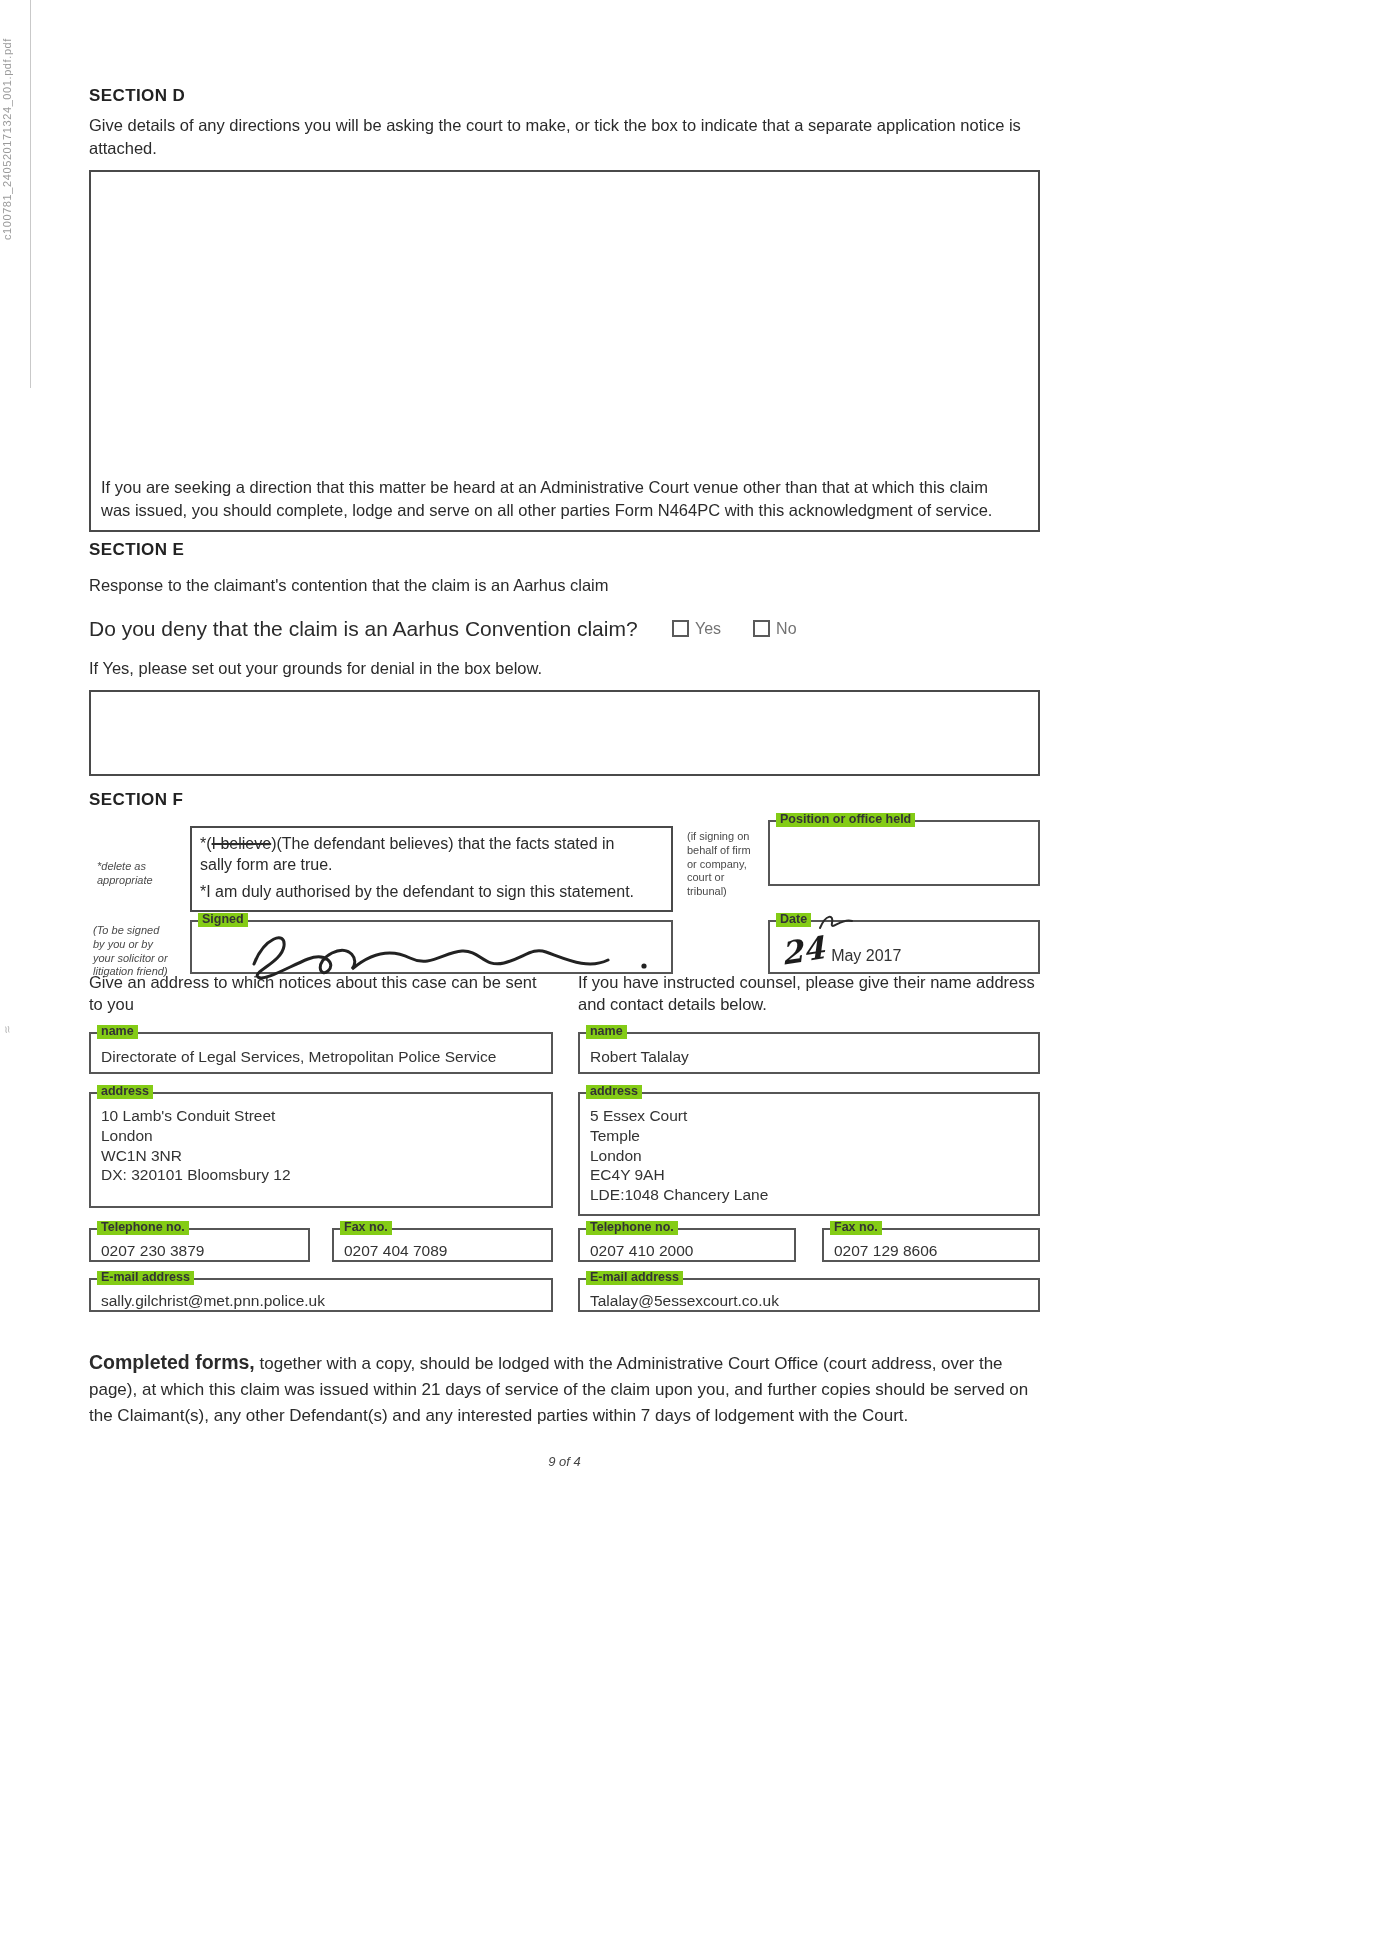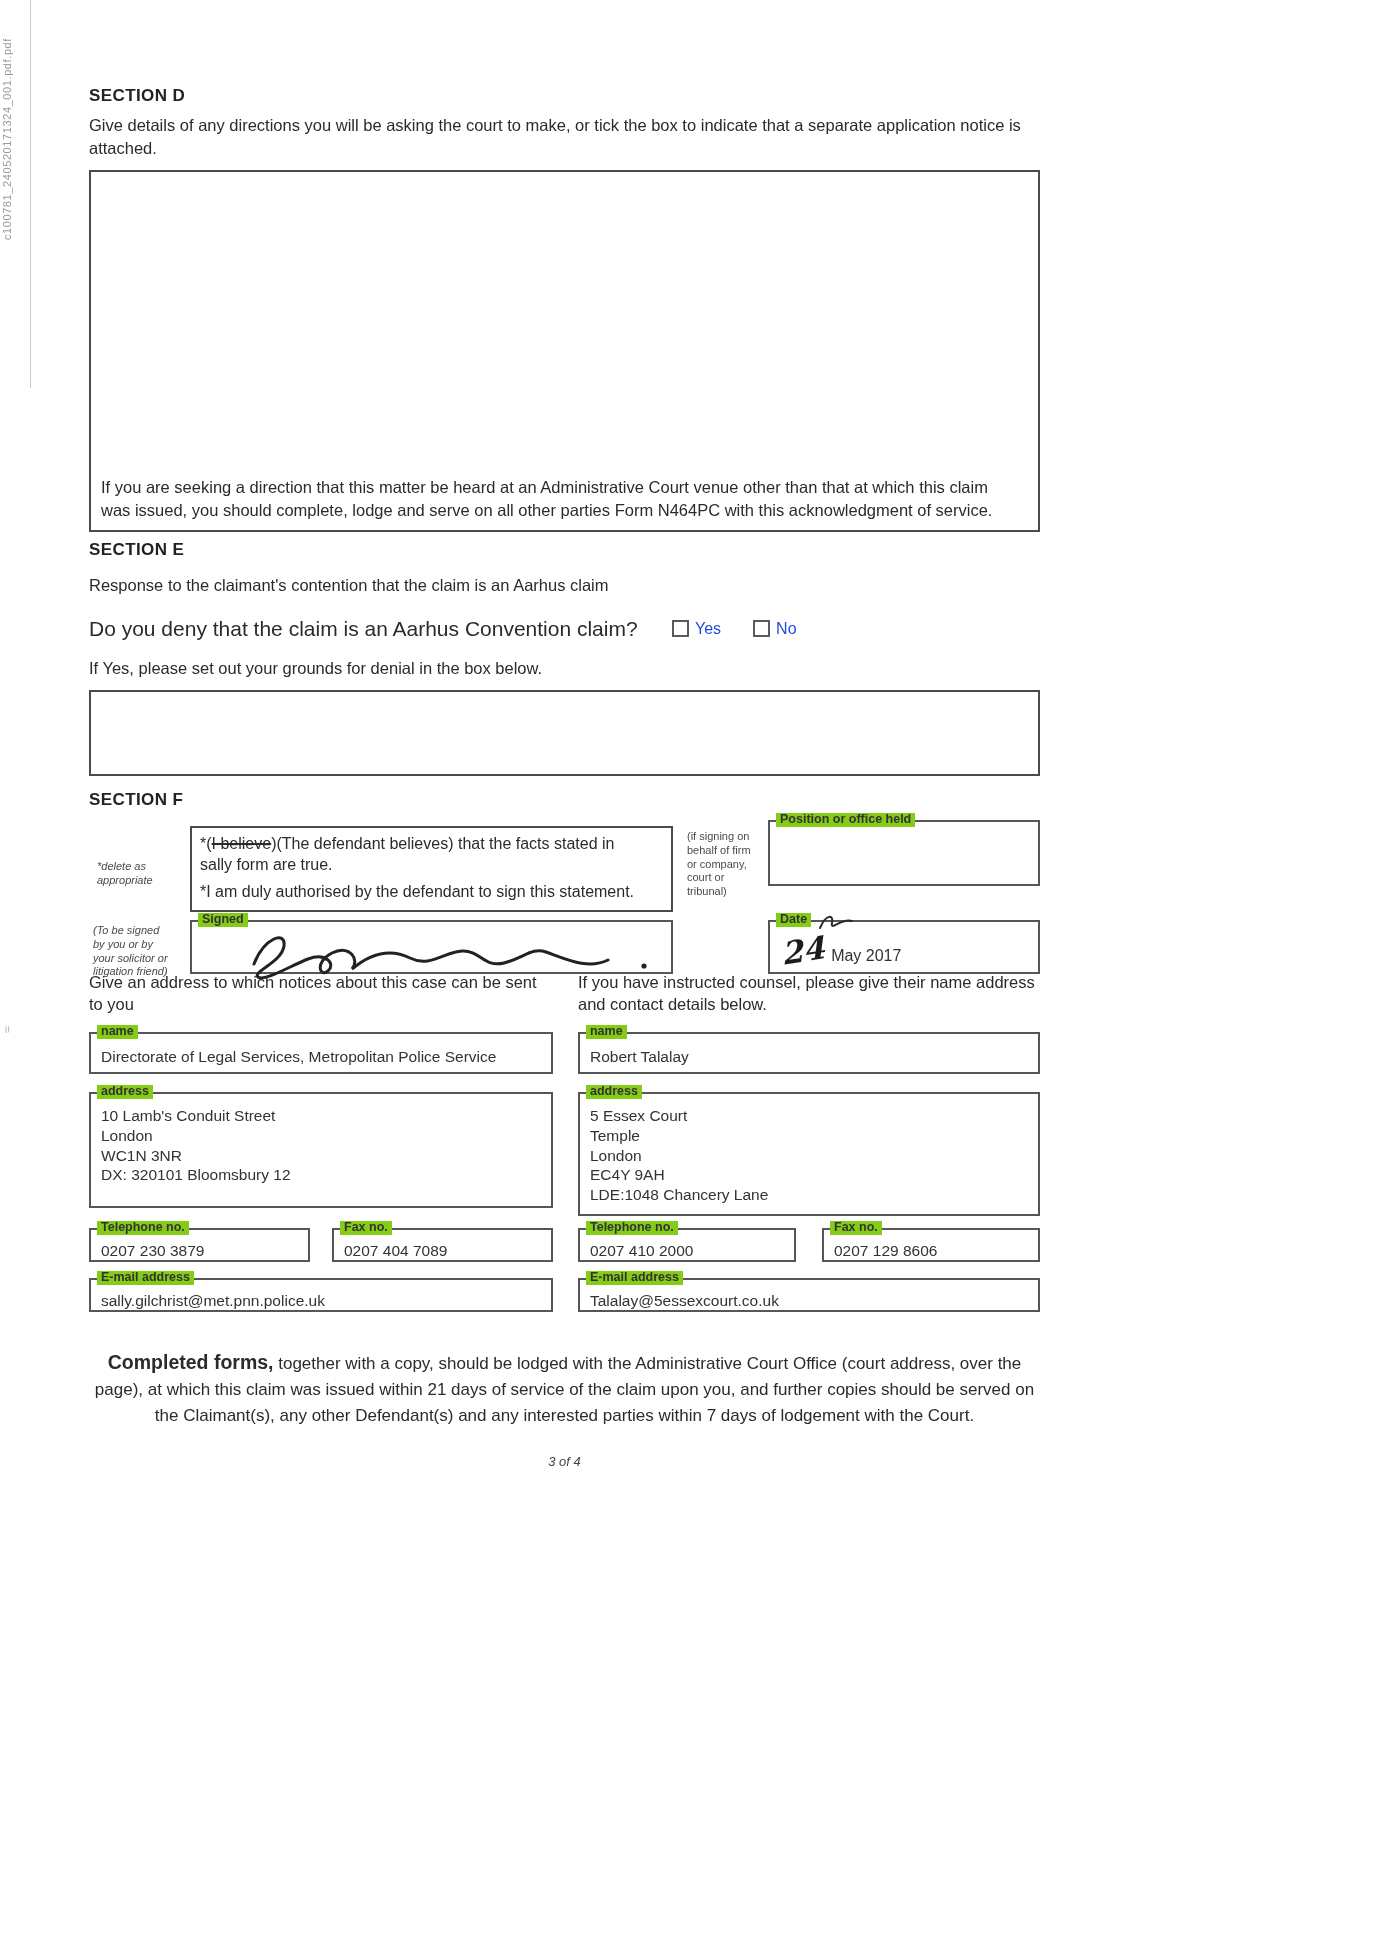--- a/index.html
+++ b/index.html
@@ -25,21 +25,21 @@
   h2.sec-head { font-size: 17px; font-weight: 700; letter-spacing: 0.4px; color: #222; }
   p.body-text { font-size: 16.5px; line-height: 1.38; color: #2b2b2b; }
   .preline { white-space: pre-line; }
 
   .bigbox { position: relative; border: 2px solid #4a4a4a; background: #fff; }
   .bigbox .inner-note { position: absolute; left: 10px; right: 26px; bottom: 8px; font-size: 16.5px; line-height: 1.38; }
 
   
   .q-row { display: flex; align-items: center; margin-top: 20px; }
   .q-row .q { font-size: 21px; width: 583px; }
-  .cb-group { display: flex; align-items: center; font-size: 16px; color: #1d4ed8; }
+  .cb-group { display: flex; align-items: center; font-size: 16px; color: #737373; }
   .cb-group + .cb-group { margin-left: 32px; }
   .checkbox { width: 17px; height: 17px; border: 2px solid #5a5a5a; background: #fff; display: inline-block; margin-right: 6px; }
 
   
   .fbox { position: relative; border: 2px solid #565656; background: #fff; }
   .flabel {
     position: absolute; top: -9px; left: 6px;
     background: #84cc16; padding: 0 4px;
     font-size: 12.5px; font-weight: 700; color: #333;
     line-height: 1.1; white-space: nowrap;
@@ -77,21 +77,21 @@
   .namebox { margin-top: 14px; height: 42px; }
   .addrbox-l { margin-top: 18px; height: 116px; }
   .addrbox-r { margin-top: 18px; height: 124px; }
   .tf-row-l { display: flex; gap: 22px; margin-top: 20px; }
   .tf-row-r { display: flex; gap: 26px; margin-top: 12px; }
   .tf-row-l .fbox, .tf-row-r .fbox { flex: 1; height: 34px; }
   .tf-row-l .fvalue, .tf-row-r .fvalue, .emailbox .fvalue { padding-top: 11px; }
   .emailbox { margin-top: 16px; height: 34px; }
 
   
-  .footer-para { font-size: 17px; line-height: 1.5; color: #2b2b2b; text-align: center; }
+  .footer-para { font-size: 17px; line-height: 1.5; color: #2b2b2b; }
   .footer-lead { font-weight: 700; font-size: 19.5px; }
   .page-num { text-align: center; margin-top: 26px; font-size: 13px; font-style: italic; color: #444; }
 </style>
 </head>
 <body>
 
 <div class="page">
 
   <div class="vert-filename">c100781_240520171324_001.pdf.pdf</div>
   <div class="scan-line"></div>
@@ -240,16 +240,16 @@
           <span class="flabel">E-mail address</span>
           <div class="fvalue">Talalay@5essexcourt.co.uk</div>
         </div>
       </div>
 
     </div>
   </div>
 
   <div class="sec" style="top:1348px;">
     <p class="footer-para"><span class="footer-lead">Completed forms,</span><span> together with a copy, should be lodged with the Administrative Court Office (court address, over the page), at which this claim was issued within 21 days of service of the claim upon you, and further copies should be served on the Claimant(s), any other Defendant(s) and any interested parties within 7 days of lodgement with the Court.</span></p>
-    <div class="page-num">3 of 4</div>
+    <div class="page-num">9 of 4</div>
   </div>
 
 </div>
 
 </body></html>

